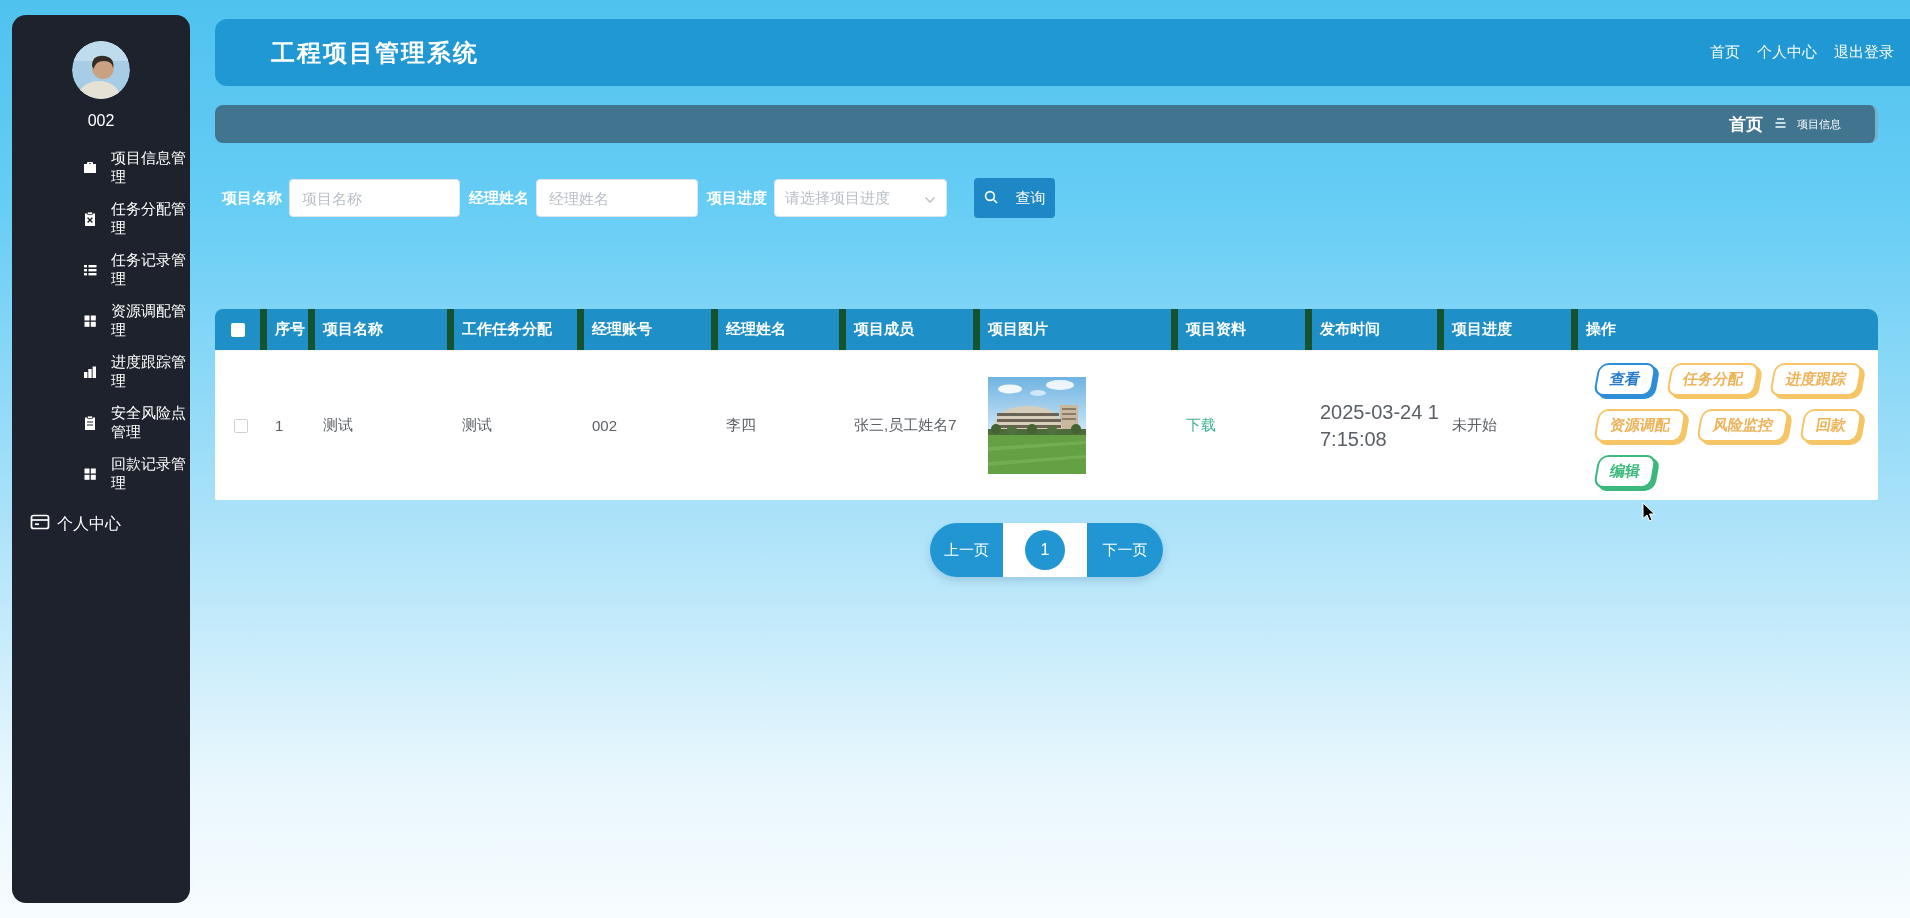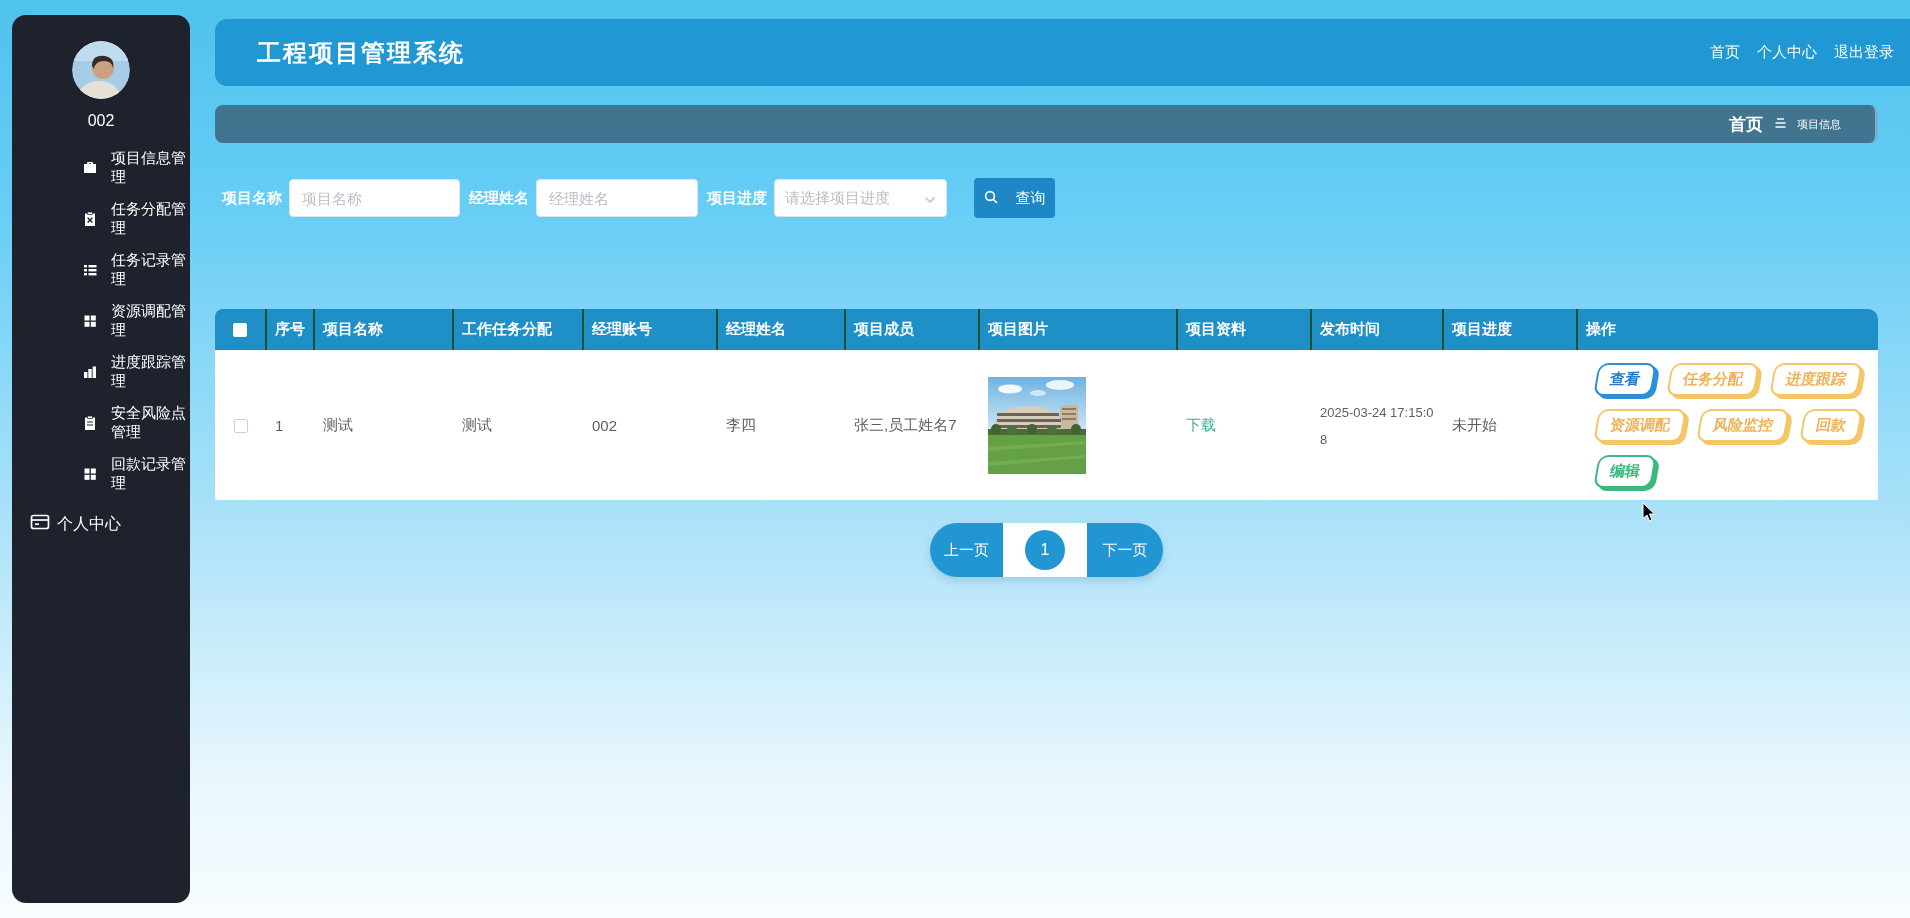--- a/index.html
+++ b/index.html
@@ -16,21 +16,21 @@
   .username { margin-top:13px; text-align:center; font-size:16px; color:#fff; }
   .menu { margin-top:12px; }
   .menu-item { height:51px; display:flex; align-items:center; gap:13px; padding-left:30px;
     font-size:15px; cursor:pointer;margin-left:40px; }
   .menu-item .mi { width:16px; height:16px; flex:0 0 16px; display:flex; }
   .personal { height:50px; display:flex; align-items:center; gap:7px; padding-left:18px;
     font-size:16px; cursor:pointer; }
   
   .topbar { position:absolute; left:215px; top:19px; width:1695px; height:67px;
     background:#2098d3; border-radius:12px 0 0 12px; display:flex; align-items:center; }
-  .apptitle { margin-left:42px; font-size:24px; font-weight:bold; color:#fff; letter-spacing:2px; }
+  .apptitle { margin-left:56px; font-size:24px; font-weight:bold; color:#fff; letter-spacing:2px; }
   .topnav { position:absolute; right:16px; top:0; height:67px; display:flex; align-items:center; gap:17px; }
   .topnav span { color:#fff; font-size:15px; cursor:pointer; }
   
   .breadcrumb { position:absolute; left:215px; top:105px; width:1663px; height:38px;
     background:#41758f; border-radius:8px; border-right:3px solid #74b2ce; }
   .bc-inner { position:absolute; right:34px; top:0; height:38px; display:flex; align-items:center; gap:10px; color:#fff; }
   .bc-home { font-size:17px; font-weight:bold; }
   .bc-cur { font-size:11px; }
   
   .filters { position:absolute; left:222px; top:178px; height:40px; display:flex; align-items:center; }
@@ -43,32 +43,32 @@
   .fselect { width:173px; height:38px; background:#fff; border:1px solid #dfe4ea; border-radius:4px;
     display:flex; align-items:center; justify-content:space-between; padding:0 10px;
     color:#b9bec7; font-size:15px; cursor:pointer; margin-right:27px; }
   .searchbtn { width:81px; height:40px; background:#1e87c6; border:none; border-radius:4px;
     color:#fff; font-size:15px; display:flex; align-items:center; justify-content:center; gap:18px;
     cursor:pointer; font-family:"Liberation Sans",sans-serif; }
   
   .table { position:absolute; left:215px; top:309px; width:1663px; border-radius:8px 10px 2px 2px; overflow:hidden; }
   .thead { display:flex; height:41px; background:#1e8fc7; }
   .th { display:flex; align-items:center; padding-left:8px; color:#fff; font-size:15px; font-weight:bold;
-    border-right:2px solid #14532d; }
+    border-right:7px solid #14532d; }
   .th:last-child { border-right:none; }
   .trow { display:flex; background:#fff; min-height:147px; border-top:1px solid #f2f6fa; }
   .td { display:flex; align-items:center; padding-left:8px; color:#5a5e66; font-size:15px; }
   .c0{width:52px;justify-content:center;padding-left:0;} .c1{width:48px;} .c2{width:139px;}
   .c3{width:130px;} .c4{width:134px;} .c5{width:128px;} .c6{width:134px;} .c7{width:198px;}
   .c8{width:134px;} .c9{width:132px;} .c10{width:134px;} .c11{flex:1;}
   .hcheck { width:14px; height:14px; background:#fff; border-radius:2px; }
   .rcheck { width:14px; height:14px; background:#fff; border:1px solid #ccd1d9; border-radius:2px; cursor:pointer; }
   .photo { width:98px; height:97px; display:block; }
   .dl { color:#3cb18f; cursor:pointer; }
-  .time { line-height:27px; word-break:break-all; padding-right:4px; font-size:13px; }
+  .time { line-height:27px; word-break:break-all; padding-right:4px; font-size:20px; }
   .td.c9 { align-items:center; }
   .actions { display:flex; flex-wrap:wrap; align-content:center; gap:13px 15px; padding:12px 10px 12px 10px; }
   .abtn { background:#fff; border:2px solid; border-radius:10px; padding:5px 12px; font-size:15px;
     font-weight:600; transform:skewX(-10deg); cursor:pointer; white-space:nowrap;
     font-family:"Liberation Sans",sans-serif; }
   .abtn.blue   { border-color:#2e8ed8; color:#2779c9; box-shadow:4px 3px 0 #2e8ed8; }
   .abtn.orange { border-color:#f6c565; color:#eeb258; box-shadow:4px 3px 0 #f6c565; }
   .abtn.green  { border-color:#3db87d; color:#3db87d; box-shadow:4px 3px 0 #3db87d; }
   
   .pagination { position:absolute; left:930px; top:523px; height:54px; display:flex;

